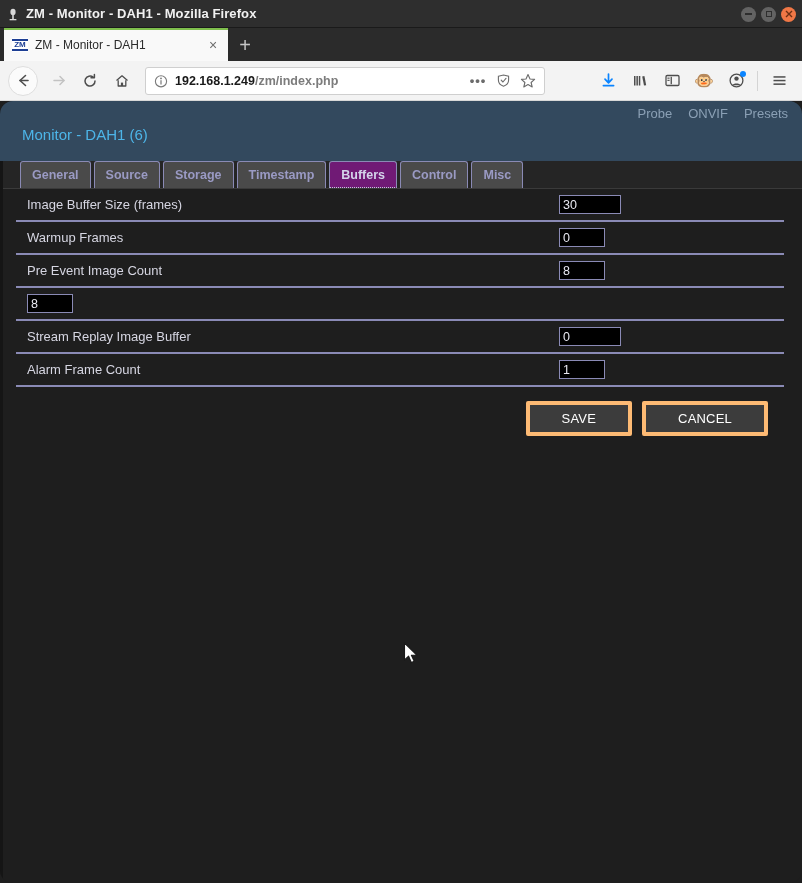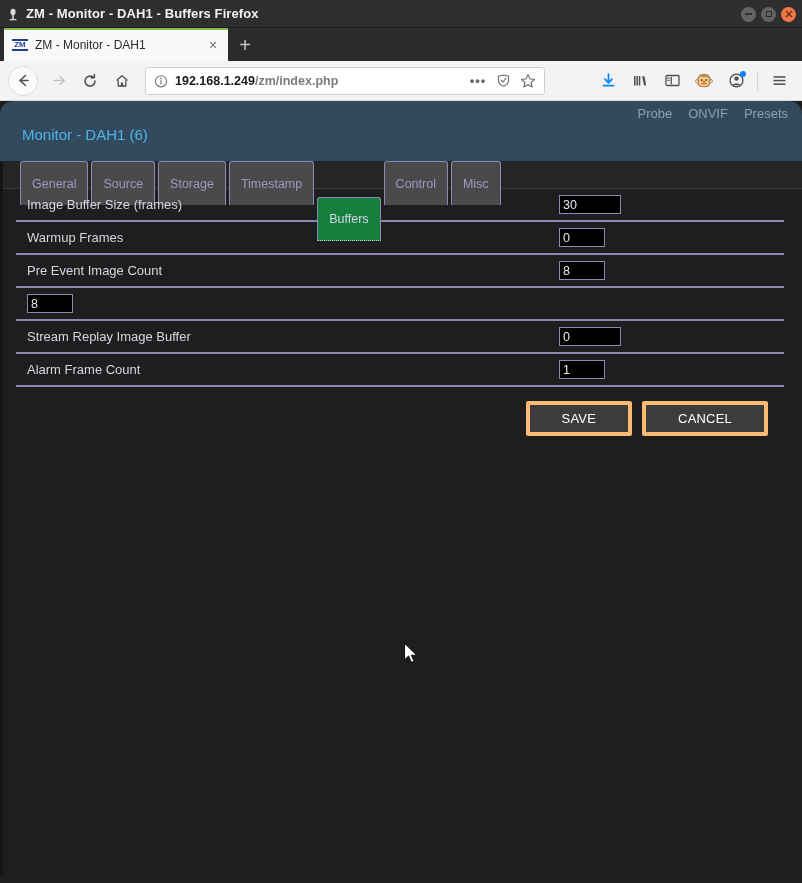--- a/index.html
+++ b/index.html
@@ -207,36 +207,36 @@
   .tabbar {
     background: #252525;
     height: 28px;
     display: flex;
     align-items: flex-start;
     padding-left: 20px;
     gap: 3px;
     border-bottom: 1px solid #3a3a3a;
   }
   .ztab {
-    height: 44px;
+    height: 27px;
     padding: 8px 11px;
     display: flex; align-items: center;
     background: #4a4a4a;
     border: 1px solid #8a8ab5;
     border-bottom: none;
     border-radius: 3px 3px 0 0;
     color: #9a9ac4;
     font-size: 12.5px;
     white-space: nowrap;
+    font-weight: bold;
   }
   .ztab.active {
-    background: #15803d;
+    background: #701a75;
     color: #d4d4ea;
     border-bottom: 1px dotted #c8c8e0;
-    margin-top: 36px;
   }
 
   .formwrap { padding: 0 18px 0 16px; }
   .frow {
     display: flex;
     align-items: center;
     height: 33px;
     border-bottom: 2px solid #8a8ab5;
     padding-left: 11px;
     padding-right: 2px;
@@ -294,21 +294,21 @@
 <body>
 
 <div class="titlebar">
   <div class="tb-appicon">
     <svg width="12" height="14" viewBox="0 0 12 14">
       <ellipse cx="6" cy="5" rx="2.6" ry="3.2" fill="#d8d8d8"></ellipse>
       <rect x="5.2" y="8" width="1.6" height="4" fill="#d8d8d8"></rect>
       <rect x="2.6" y="12" width="6.8" height="1.3" fill="#d8d8d8"></rect>
     </svg>
   </div>
-  <div class="tb-title">ZM - Monitor - DAH1 - Buffers Firefox</div>
+  <div class="tb-title">ZM - Monitor - DAH1 - Mozilla Firefox</div>
   <div class="tb-controls">
     <div class="wbtn">
         <span class="dash"></span>
       </div>
     <div class="wbtn">
         <span class="sq"></span>
       </div>
     <div class="wbtn close">
       <svg width="8" height="8" viewBox="0 0 8 8">
           <path d="M1 1 L7 7 M7 1 L1 7" stroke="#6b2f14" stroke-width="1.4" fill="none"></path>

